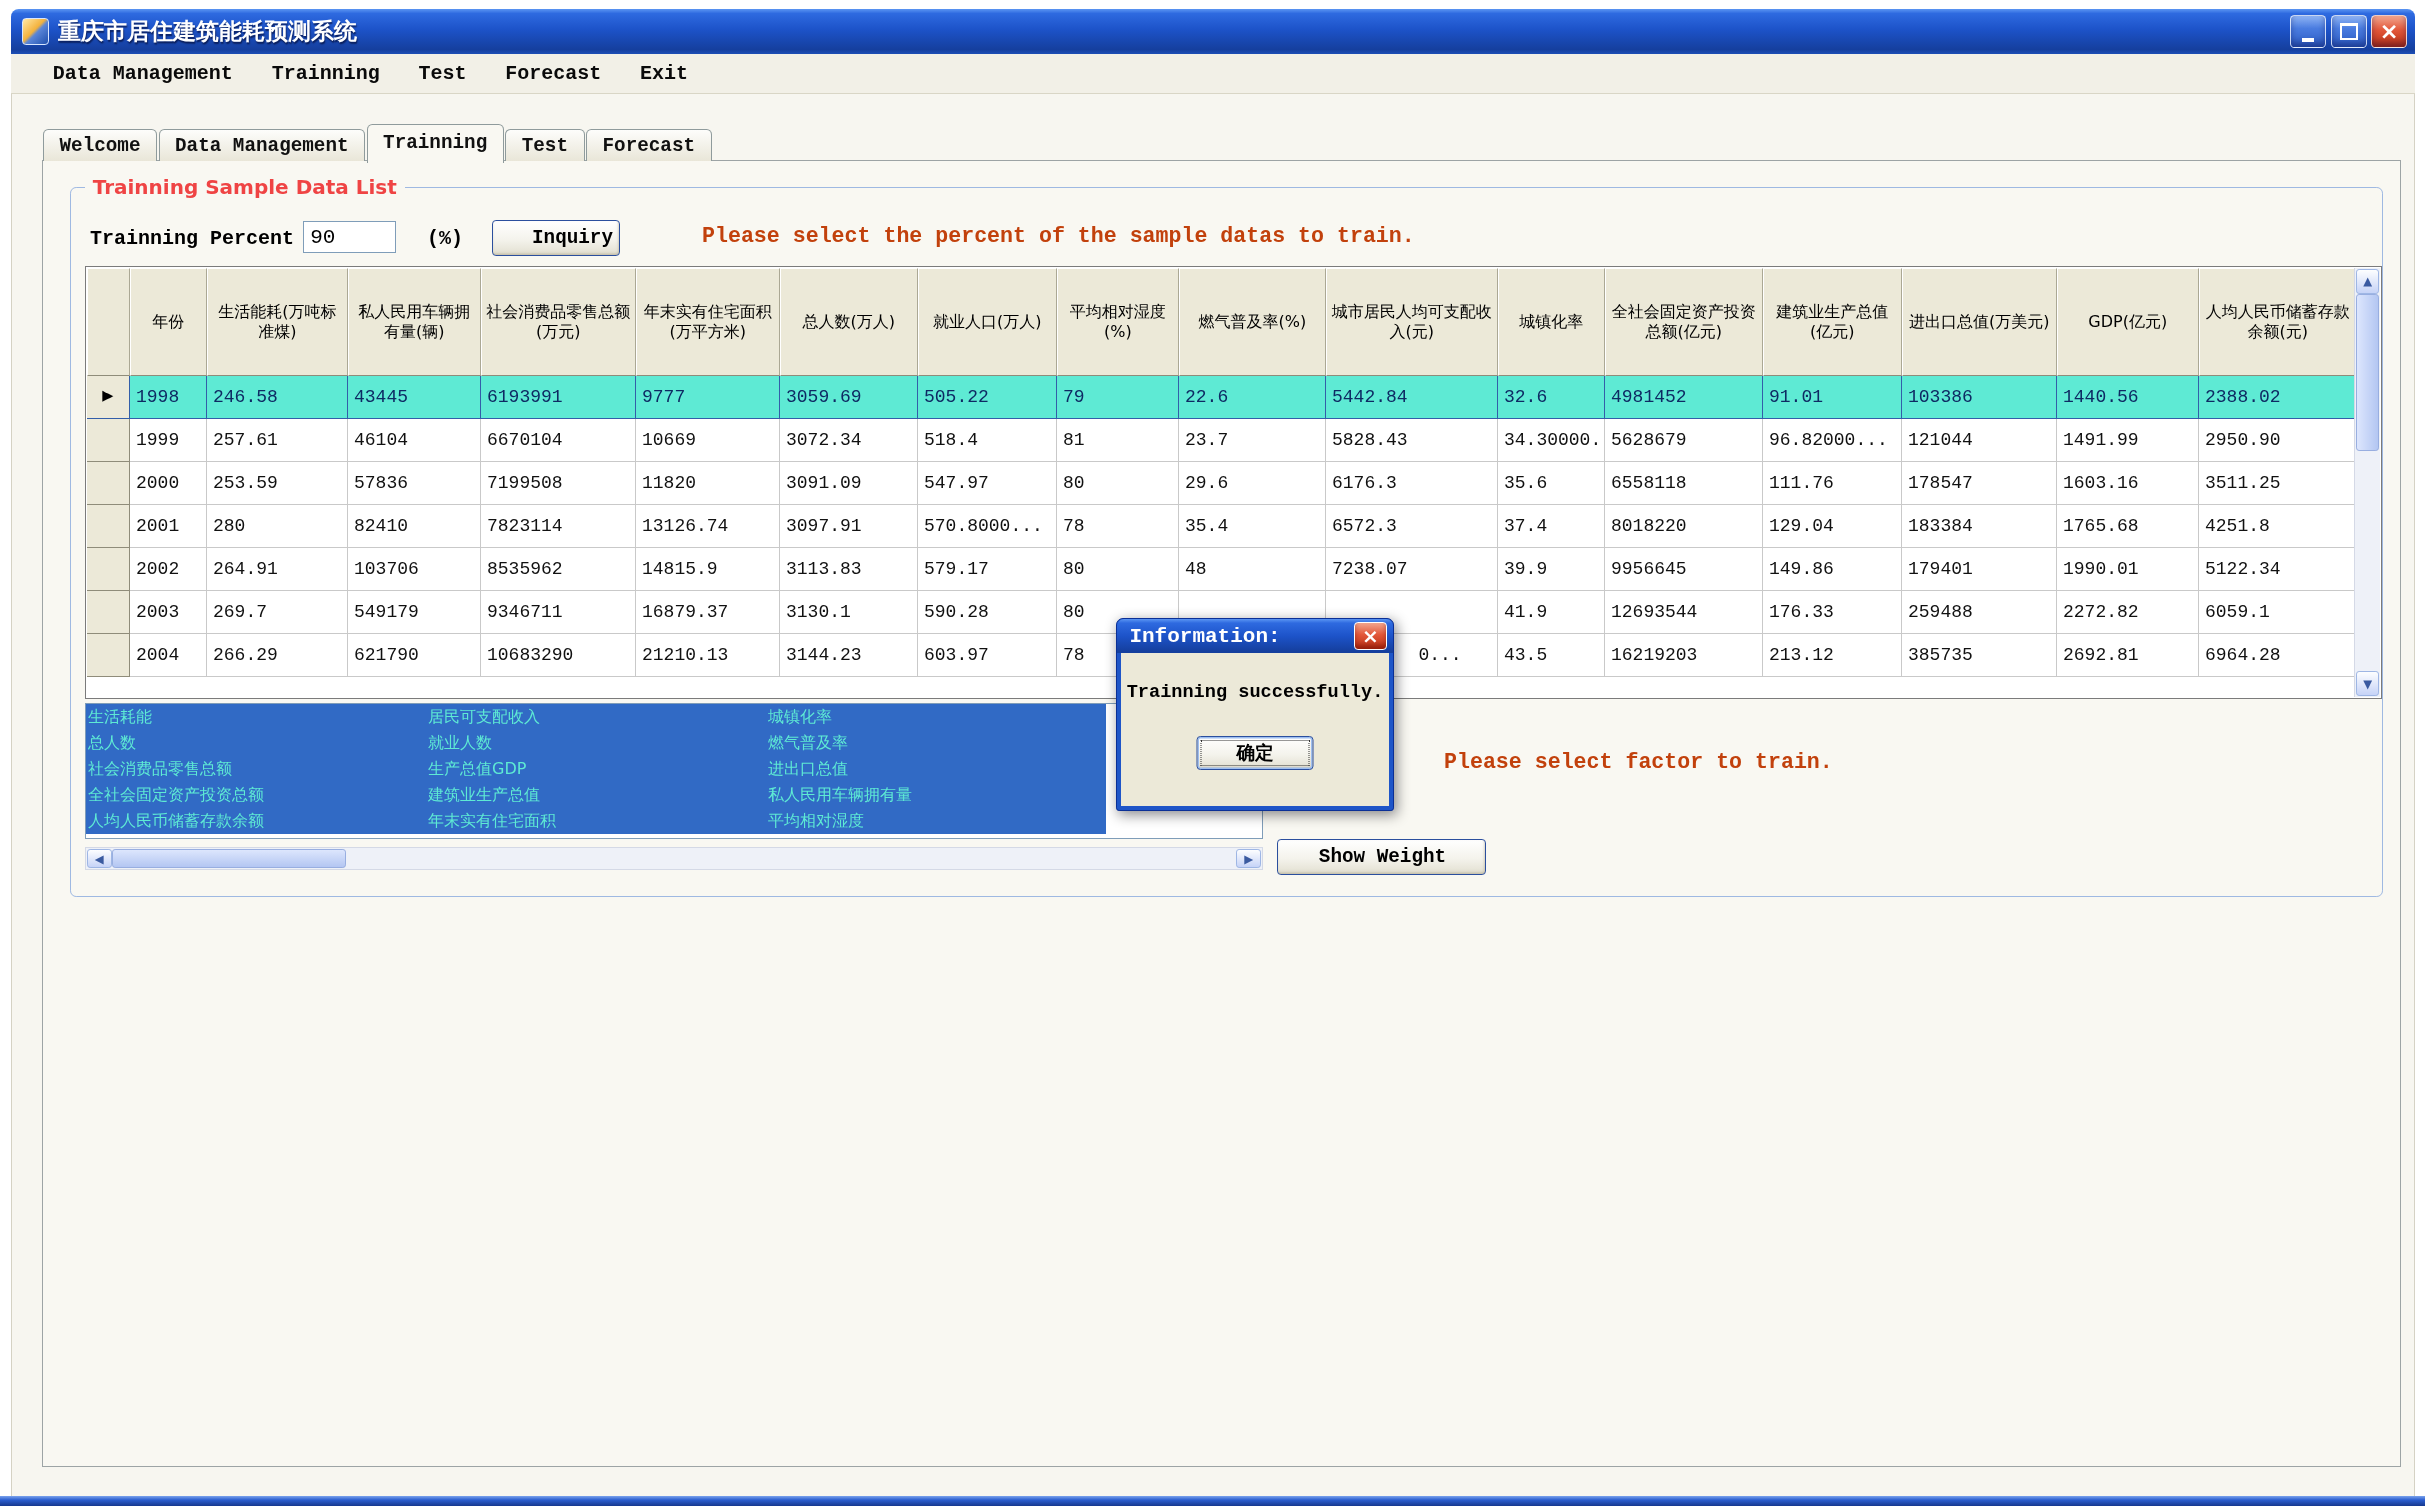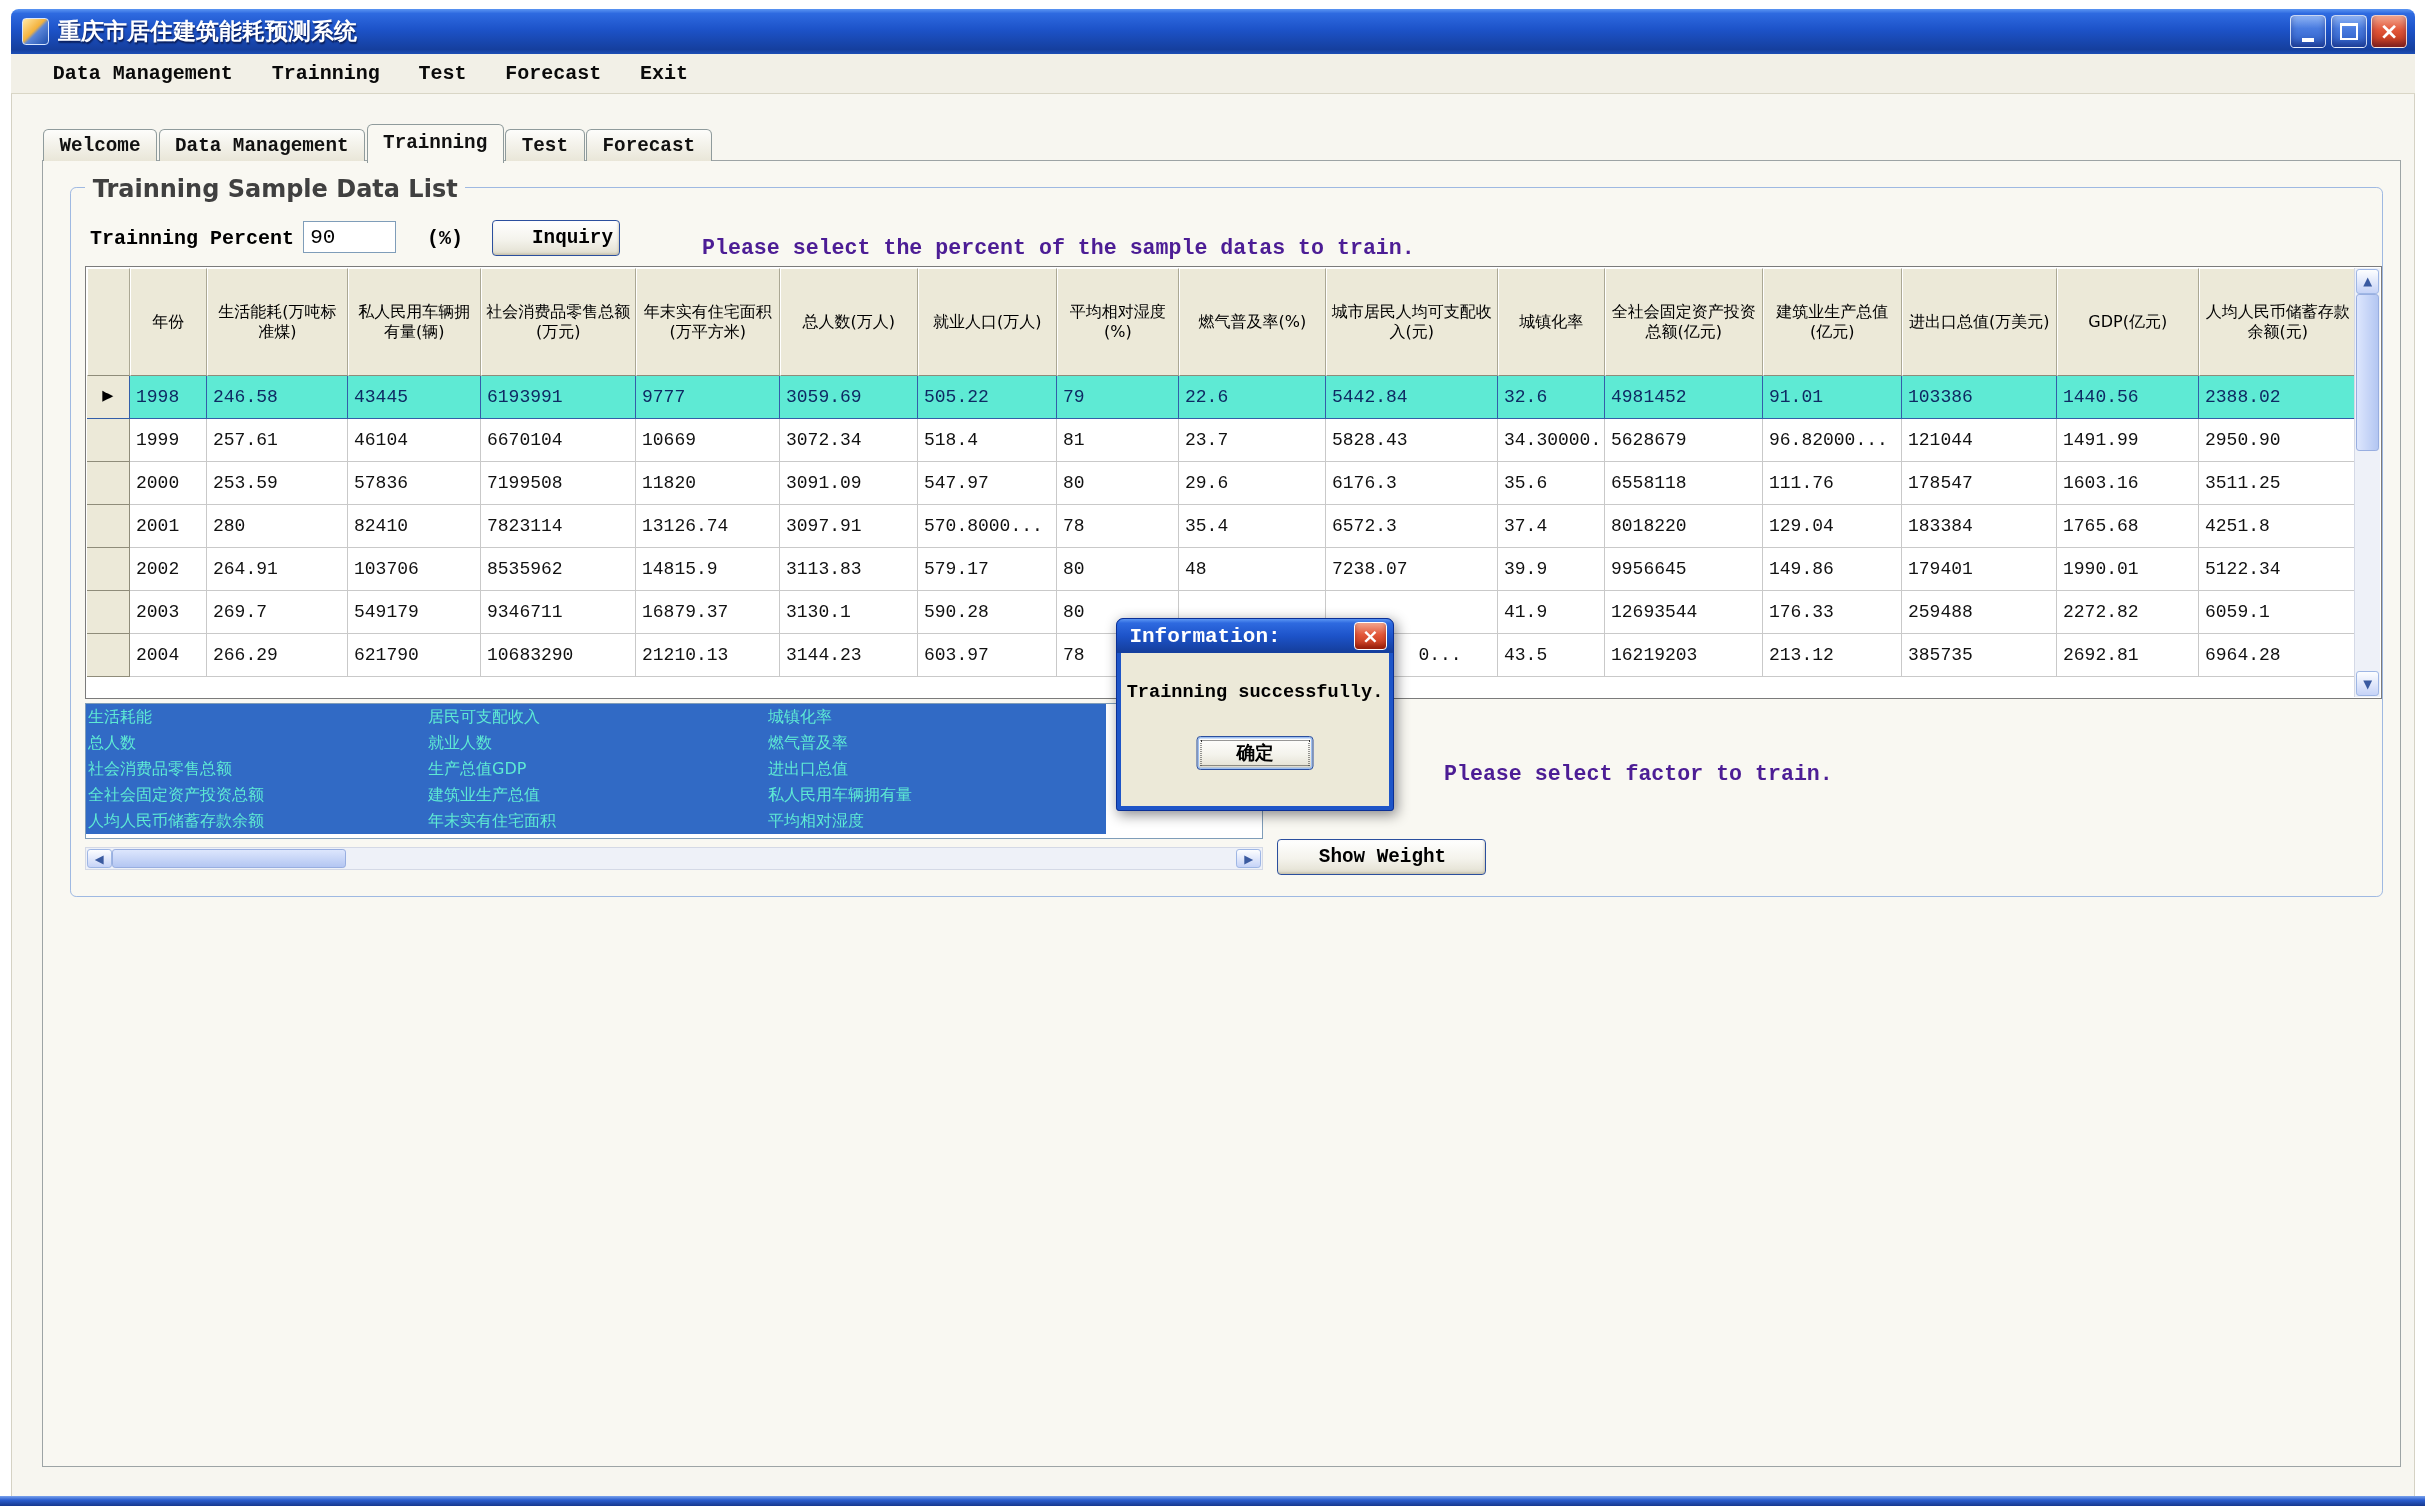--- a/index.html
+++ b/index.html
@@ -41,34 +41,34 @@
   .tab{height:31px;margin-right:1.5px;padding:0 15.5px;display:flex;align-items:center;
     border:0.8px solid #8f9b9c;border-bottom:none;border-radius:5.4px 5.4px 0 0;
     background:linear-gradient(180deg,#fdfdfb,#e9e6d8);
     font-family:"Liberation Mono","DejaVu Sans Mono",monospace;font-weight:bold;font-size:19.3px;color:#111;}
   .tab.active{height:36px;background:#f9f8f2;position:relative;z-index:4;margin-bottom:-1.5px;padding-bottom:1.5px;}
   .tab-panel{left:42px;top:160px;width:2359px;height:1307px;z-index:1;background:#f9f8f2;
     border:1.5px solid #9da4a5;}
 
   
   .groupbox{left:70px;top:187px;width:2313px;height:710px;z-index:2;border:0.8px solid #9fb9e2;border-radius:6.2px;}
-  .group-title{left:85px;top:175px;z-index:3;background:#f9f8f2;padding:0 7.7px;color:#404040;
-    font-weight:bold;font-size:24px;}
+  .group-title{left:85px;top:175px;z-index:3;background:#f9f8f2;padding:0 7.7px;color:#ef4444;
+    font-weight:bold;font-size:20px;}
 
   
   .pct-label{left:90px;top:227px;z-index:3;font-weight:bold;font-size:20px;color:#000;}
   .pct-input{left:303px;top:221px;width:93px;height:32px;z-index:3;border:0.8px solid #7f9db9;background:#fff;
     font-size:21px;padding:0 6.2px;}
   .pct-unit{left:427px;top:227px;z-index:3;font-weight:bold;font-size:20px;color:#000;}
   .xpbtn{background:linear-gradient(180deg,#ffffff 0%,#f4f3ec 55%,#e2dfd0 100%);
     border:0.8px solid #2b4f9e;border-radius:3.9px;color:#000;font-weight:bold;font-size:19.3px;
     font-family:"Liberation Mono","DejaVu Sans Mono",monospace;
     box-shadow:inset -0.8px -1.5px 2.3px rgba(150,140,110,.4);}
   .inquiry{left:492px;top:220px;width:128px;height:36px;z-index:3;text-align:right;}
-  .hint{z-index:3;color:#4c1d95;font-weight:bold;font-size:21.6px;white-space:nowrap;margin-top:12px;}
+  .hint{z-index:3;color:#c2410c;font-weight:bold;font-size:21.6px;white-space:nowrap;}
   .hint1{left:702px;top:224px;}
   .hint2{left:1444px;top:750px;}
 
   
   .grid{left:85px;top:266px;width:2297px;height:433px;z-index:3;background:#ffffff;border:0.8px solid #7b7b7b;}
   .grid-scroll{position:absolute;left:0.8px;top:0.8px;right:25.5px;bottom:0.8px;overflow:hidden;}
   .grid-header{display:flex;height:108px;}
   .gh{flex:none;box-sizing:border-box;background:#ece9d8;color:#000;font-size:16px;line-height:20px;
     display:flex;align-items:center;justify-content:center;text-align:center;word-break:break-all;
     padding:1.5px 3.1px;border-right:0.8px solid #aba894;border-bottom:0.8px solid #8f8c7a;

